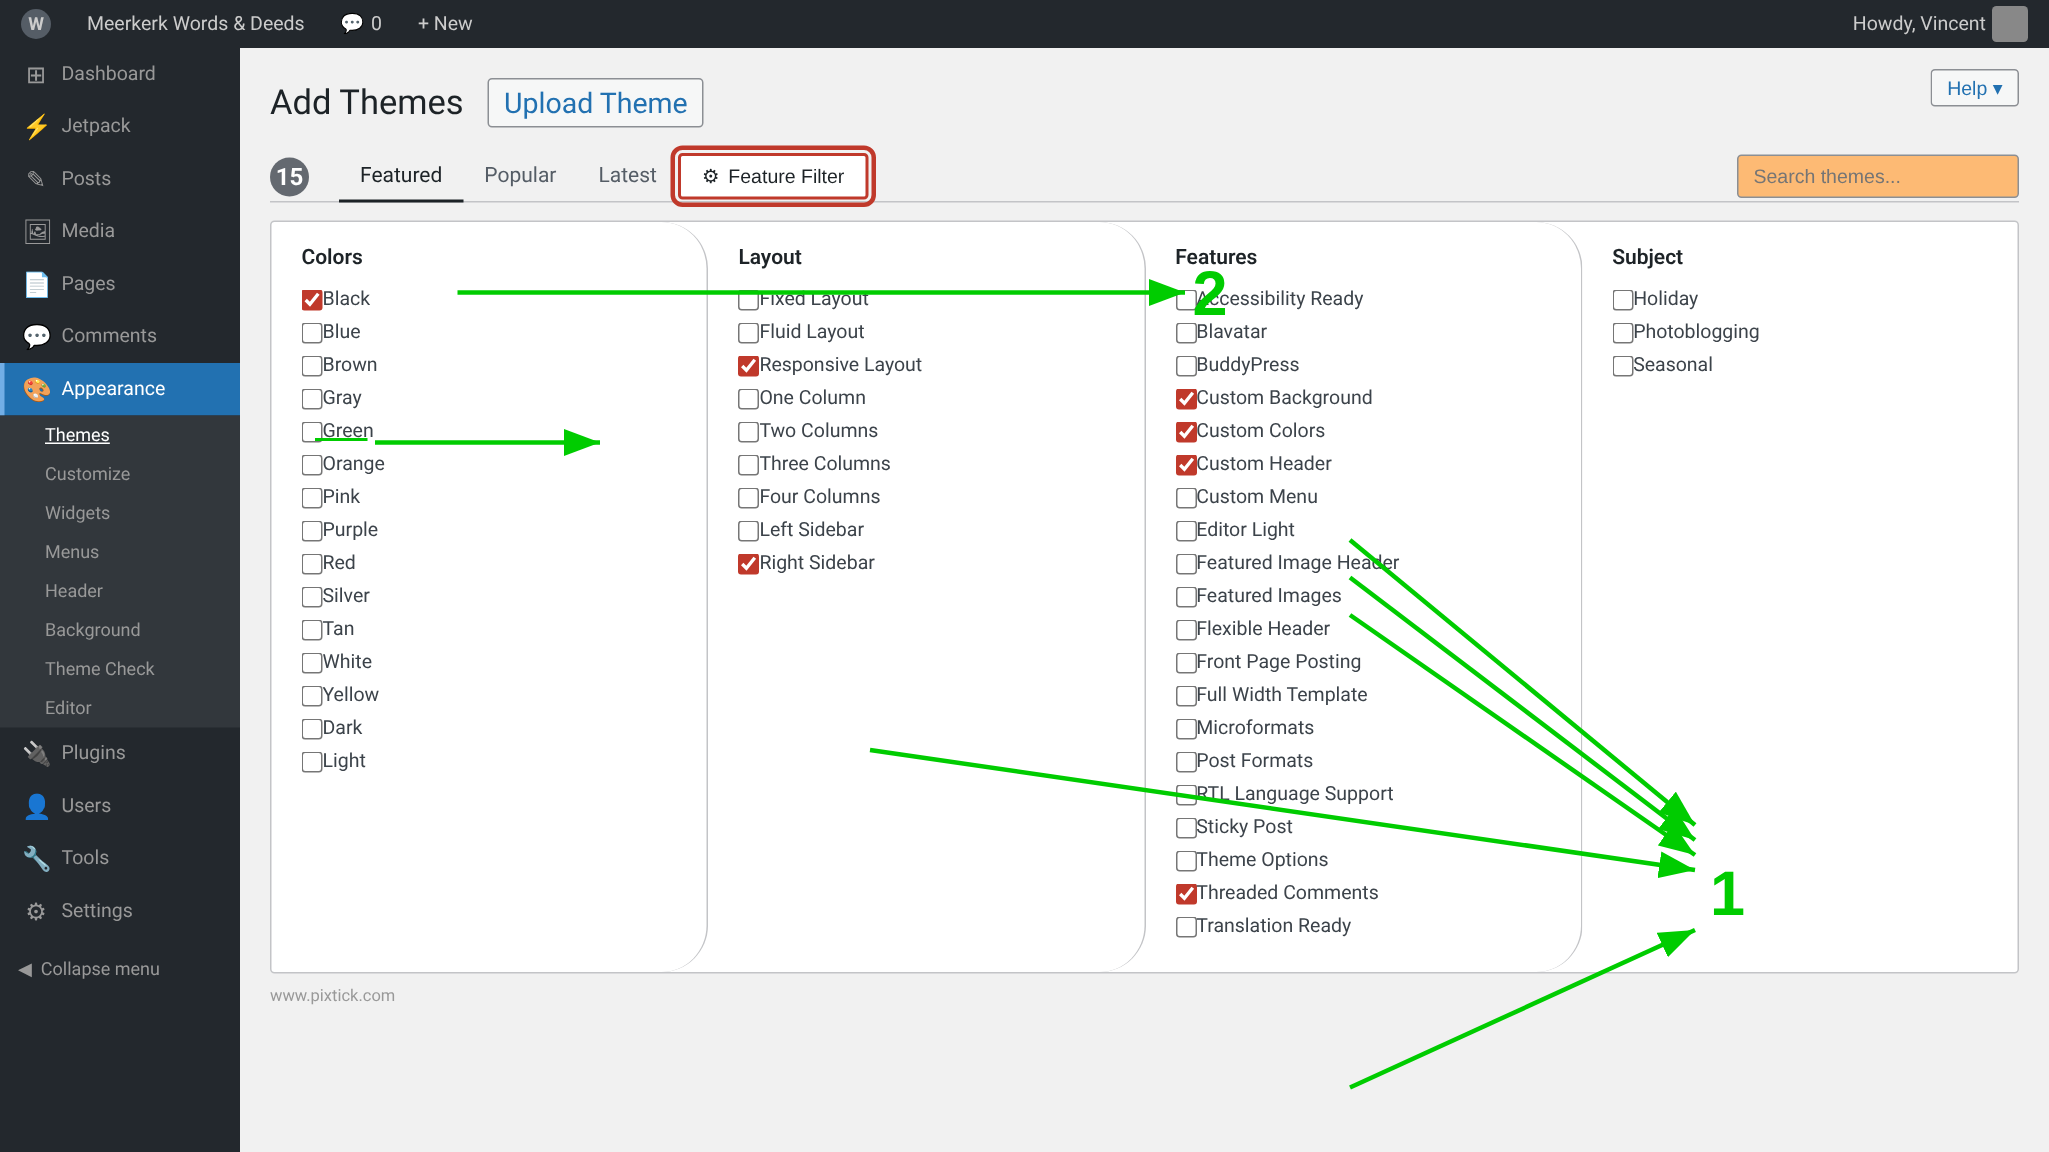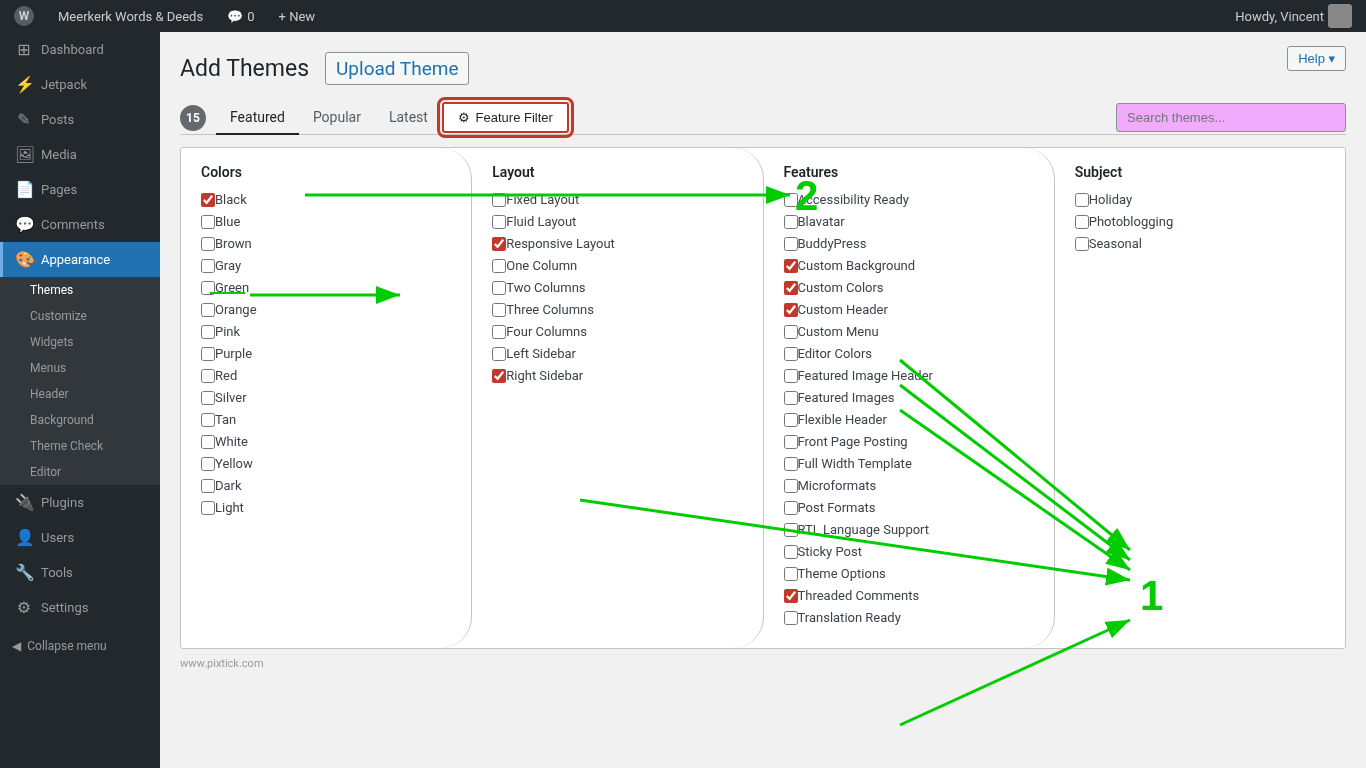--- a/index.html
+++ b/index.html
@@ -46,21 +46,21 @@
     }
     .sidebar-item.active { background: #2271b1; color: #fff; border-left-color: #72aee6; }
     .sidebar-icon { font-size: 16px; width: 18px; text-align: center; }
     .sidebar-submenu { list-style: none; background: #32373c; }
     .sidebar-subitem {
       padding: 6px 12px 6px 30px;
       color: #999;
       cursor: pointer;
       font-size: 12px;
     }
-    .sidebar-subitem.active { color: #fff; }
+    .sidebar-subitem.active { color: #fff; text-decoration: underline; }
     .sidebar-collapse { padding: 10px 12px; color: #999; cursor: pointer; font-size: 12px; display: flex; align-items: center; gap: 6px; margin-top: 4px; }
 
     
     #main {
       margin-left: 160px;
       margin-top: 32px;
       padding: 20px 20px 20px 20px;
       min-height: calc(100vh - 32px);
     }
 
@@ -113,23 +113,23 @@
     }
     .tab-count {
       background: #646970;
       color: #fff;
       border-radius: 50%;
       width: 26px;
       height: 26px;
       display: flex;
       align-items: center;
       justify-content: center;
-      font-size: 12px;
+      font-size: 16px;
       font-weight: bold;
-      margin-right: 10px;
+      margin-right: 20px;
     }
     .tab-item {
       padding: 8px 14px;
       color: #555d66;
       cursor: pointer;
       font-size: 14px;
       border-bottom: 2px solid transparent;
       margin-bottom: -1px;
     }
     .tab-item.active { color: #1d2327; border-bottom-color: #1d2327; }
@@ -146,22 +146,22 @@
       gap: 6px;
       font-weight: 500;
     }
     .search-themes {
       margin-left: auto;
       padding: 6px 10px;
       border: 1px solid #8c8f94;
       border-radius: 3px;
       font-size: 13px;
       color: #646970;
-      width: 230px;
-      background: #f0abfc;
+      width: 188px;
+      background: #fdba74;
     }
 
     
     .filters-bar {
       display: flex;
       align-items: center;
       gap: 12px;
       margin-bottom: 16px;
       padding: 8px 0;
     }
@@ -516,21 +516,21 @@
       <div class="filter-option">
         <input type="checkbox" id="cb-customheader" class="checked-orange" checked="" style="accent-color: rgb(192, 57, 43);">
         <label for="cb-customheader">Custom Header</label>
       </div>
       <div class="filter-option">
         <input type="checkbox" id="cb-custommenu" style="">
         <label for="cb-custommenu">Custom Menu</label>
       </div>
       <div class="filter-option">
         <input type="checkbox" id="cb-editorstyle" style="">
-        <label for="cb-editorstyle">Editor Colors</label>
+        <label for="cb-editorstyle">Editor Light</label>
       </div>
       <div class="filter-option">
         <input type="checkbox" id="cb-featimgheader" style="">
         <label for="cb-featimgheader">Featured Image Header</label>
       </div>
       <div class="filter-option">
         <input type="checkbox" id="cb-featimages" style="">
         <label for="cb-featimages">Featured Images</label>
       </div>
       <div class="filter-option">

